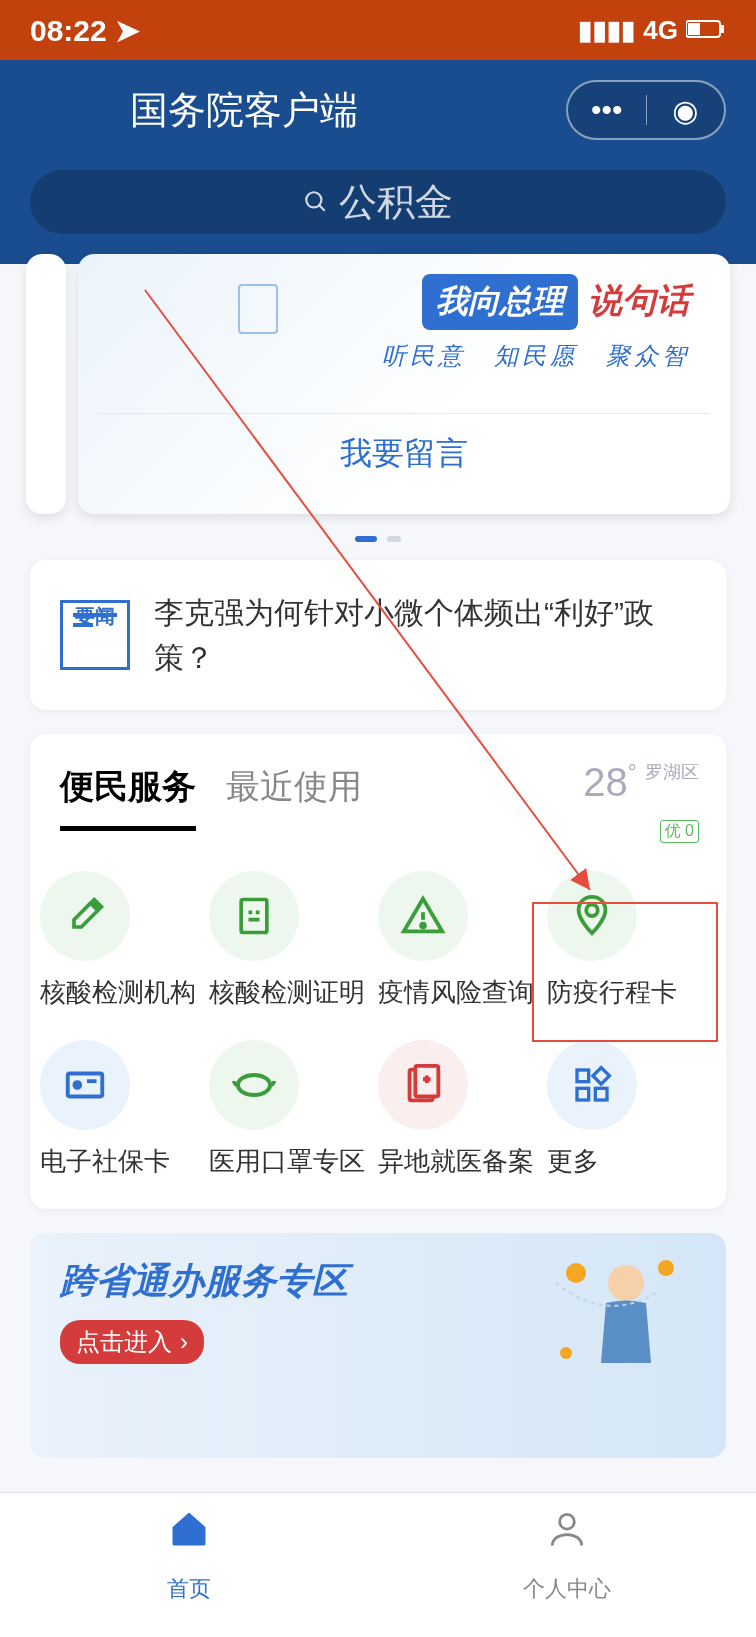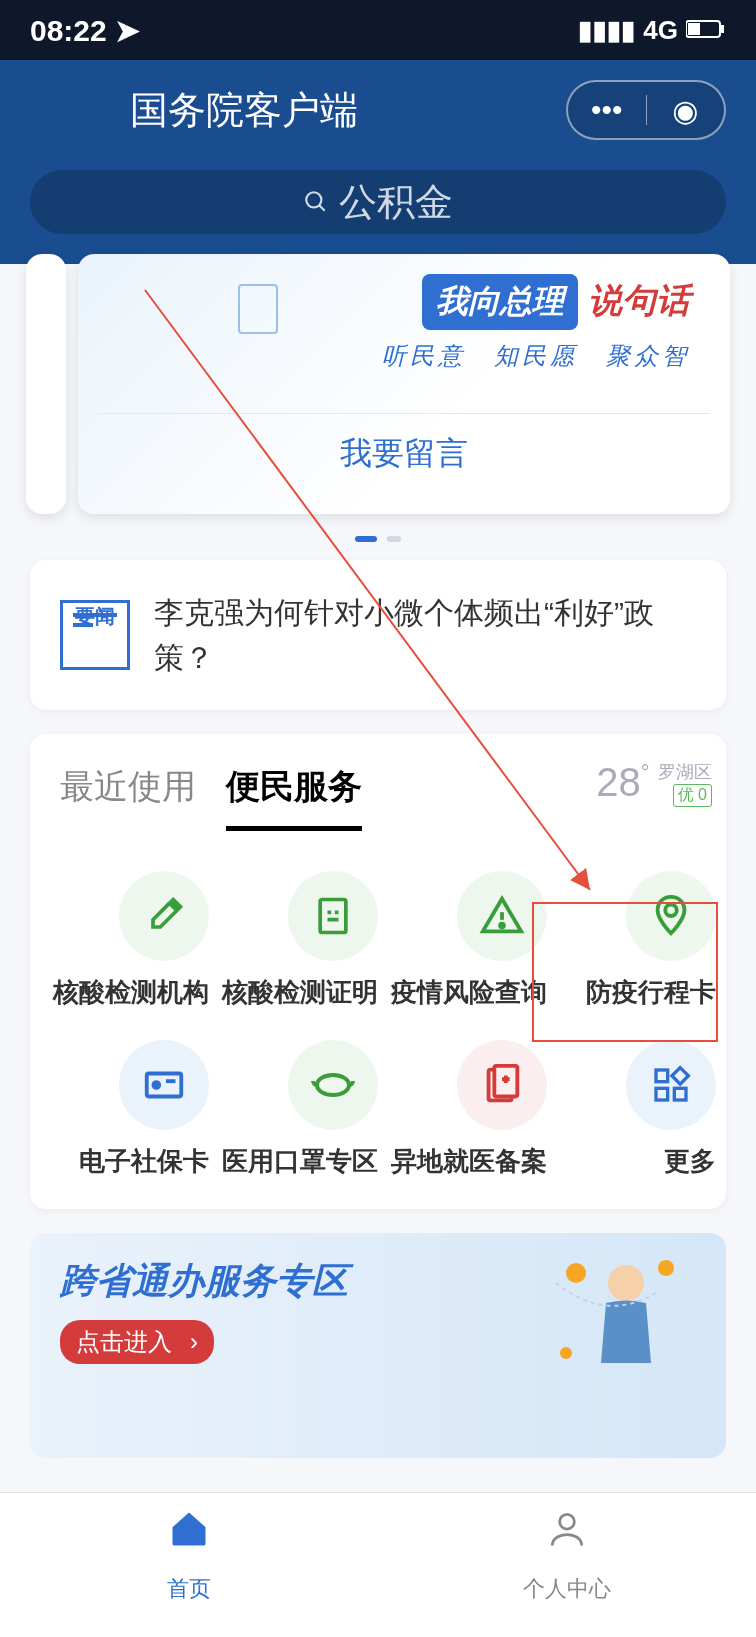--- a/index.html
+++ b/index.html
@@ -6,21 +6,21 @@
     body {
       width: 756px;
       height: 1637px;
       font-family: -apple-system, "PingFang SC", "Helvetica Neue", sans-serif;
       background: #f5f7fa;
       overflow: hidden;
       position: relative;
     }
     .status-bar {
       height: 60px;
-      background: #0f172a;
+      background: #c2410c;
       color: #fff;
       display: flex;
       align-items: center;
       justify-content: space-between;
       padding: 0 30px;
       font-size: 30px;
       font-weight: 600;
     }
     .status-right { display: flex; align-items: center; gap: 8px; font-size: 26px; }
     .header-area {
@@ -81,42 +81,42 @@
       position: relative;
     }
     .news-icon-bar { position: absolute; top: 10px; left: 10px; right: 10px; height: 4px; background: #2e6fd1; }
     .news-icon-bar2 { position: absolute; top: 20px; left: 10px; width: 20px; height: 4px; background: #2e6fd1; }
     .news-icon-text { color: #2e6fd1; font-size: 20px; font-weight: 700; margin-bottom: 4px; }
     .news-text { font-size: 30px; color: #333; line-height: 1.5; flex: 1; }
     .svc-card { padding: 30px 10px; position: relative; }
     .svc-head { display: flex; align-items: baseline; gap: 30px; padding: 0 20px; margin-bottom: 10px; }
     .svc-tab { font-size: 34px; color: #888; padding-bottom: 16px; }
     .svc-tab.active { color: #000; font-weight: 700; border-bottom: 5px solid #000; }
-    .weather { position: absolute; right: 14px; top: 26px; text-align: right; color: #aab;}
+    .weather { position: absolute; right: 27px; top: 26px; text-align: right; color: #aab;}
     .weather-temp { font-size: 40px; font-weight: 300; display: inline; }
     .weather-deg { font-size: 22px; vertical-align: top; }
     .weather-loc { font-size: 18px; display: inline-block; vertical-align: top; margin-left: 4px;}
-    .weather-badge { border: 1px solid #5cb85c; color: #5cb85c; font-size: 16px; padding: 0 4px; border-radius: 3px; display: inline-block; }
+    .weather-badge { border: 1px solid #5cb85c; color: #5cb85c; font-size: 16px; padding: 0 4px; border-radius: 3px; display: inline-block; margin-top: 36px; }
     .grid { display: grid; grid-template-columns: repeat(4, 1fr); gap: 30px 0; padding-top: 30px; }
-    .grid-item { display: flex; flex-direction: column; align-items: flex-end; gap: 14px; font-weight: bold; }
+    .grid-item { display: flex; flex-direction: column; align-items: flex-start; gap: 14px; }
     .gi-icon { width: 90px; height: 90px; border-radius: 50%; display: flex; align-items: center; justify-content: center; }
     .gi-green { background: #eef7ee; }
     .gi-blue { background: #eaf2fb; }
     .gi-red { background: #fbeeee; }
     .gi-label { font-size: 26px; color: #333; text-align: center; white-space: nowrap; }
     .highlight-box { position: absolute; border: 2px solid #e74c3c; pointer-events: none; }
     .arrow-svg { position: absolute; top: 0; left: 0; pointer-events: none; }
     .promo {
       margin: 0 30px; height: 225px;
       background: linear-gradient(90deg, #eaf2fb 0%, #d4e6f7 100%);
       border-radius: 16px; padding: 24px 30px;
       position: relative; overflow: hidden;
     }
     .promo-title { font-size: 36px; font-weight: 700; color: #2e6fd1; font-style: italic; }
-    .promo-btn { display: inline-flex; align-items: center; background: #d43c3c; color: #fff; padding: 6px 16px; border-radius: 20px; font-size: 24px; margin-top: 14px; gap: 18px; }
+    .promo-btn { display: inline-flex; align-items: center; background: #d43c3c; color: #fff; padding: 6px 16px; border-radius: 20px; font-size: 24px; margin-top: 14px; gap: 8px; }
     .promo-person { position: absolute; right: 40px; top: 20px; }
     .tabbar {
       position: absolute; bottom: 0; left: 0; right: 0; height: 145px;
       background: #fff; border-top: 1px solid #e0e0e0;
       display: flex; padding-bottom: 20px;
     }
     .tab-item { flex: 1; display: flex; flex-direction: column; align-items: center; justify-content: center; gap: 23px; }
     .tab-label { font-size: 22px; color: #888; }
     .tab-item.active .tab-label { color: #2e6fd1; }
   </style>
@@ -183,22 +183,22 @@
   <div class="news-icon">
     <div class="news-icon-bar"></div>
     <div class="news-icon-bar2"></div>
     <div class="news-icon-text">要闻</div>
   </div>
   <div class="news-text">李克强为何针对小微个体频出“利好”政策？</div>
 </div>
 
 <div class="card svc-card">
   <div class="svc-head">
+    <div class="svc-tab active">便民服务</div>
     <div class="svc-tab">最近使用</div>
-    <div class="svc-tab active">便民服务</div>
   </div>
   <div class="weather">
     <span class="weather-temp">28</span><span class="weather-deg">°</span>
     <span class="weather-loc">
       <span>罗湖区</span><br>
       <span class="weather-badge">优 0</span>
     </span>
   </div>
   <div class="grid">
 

